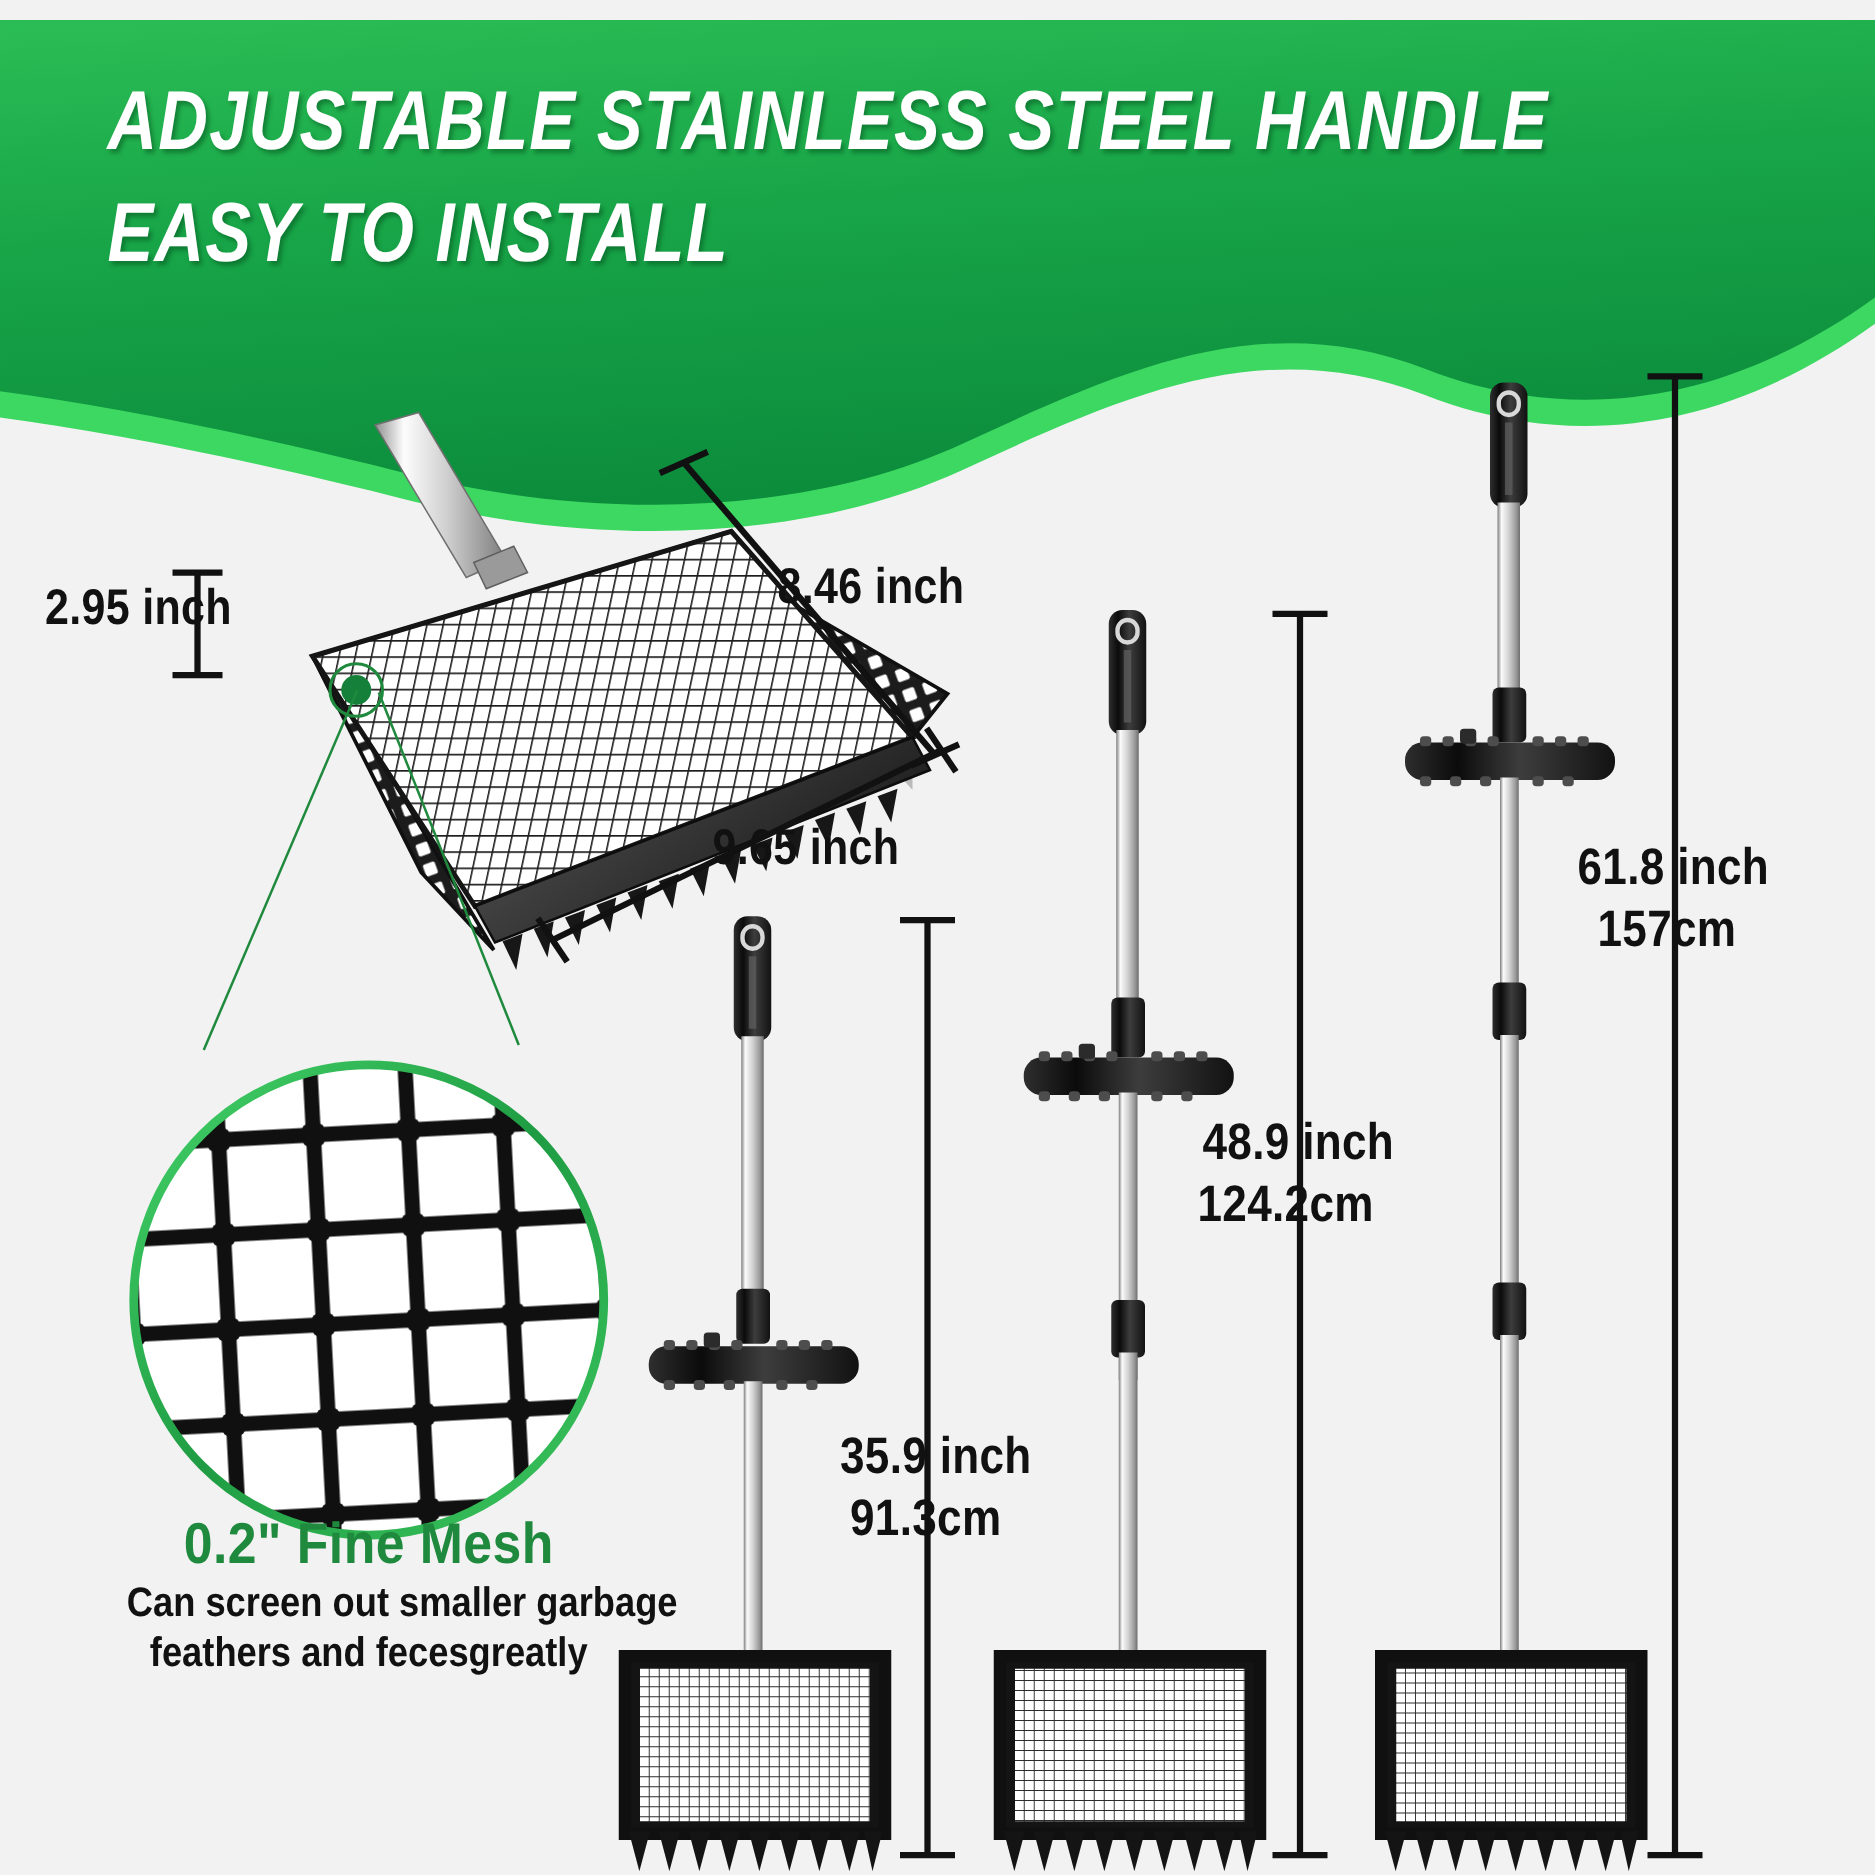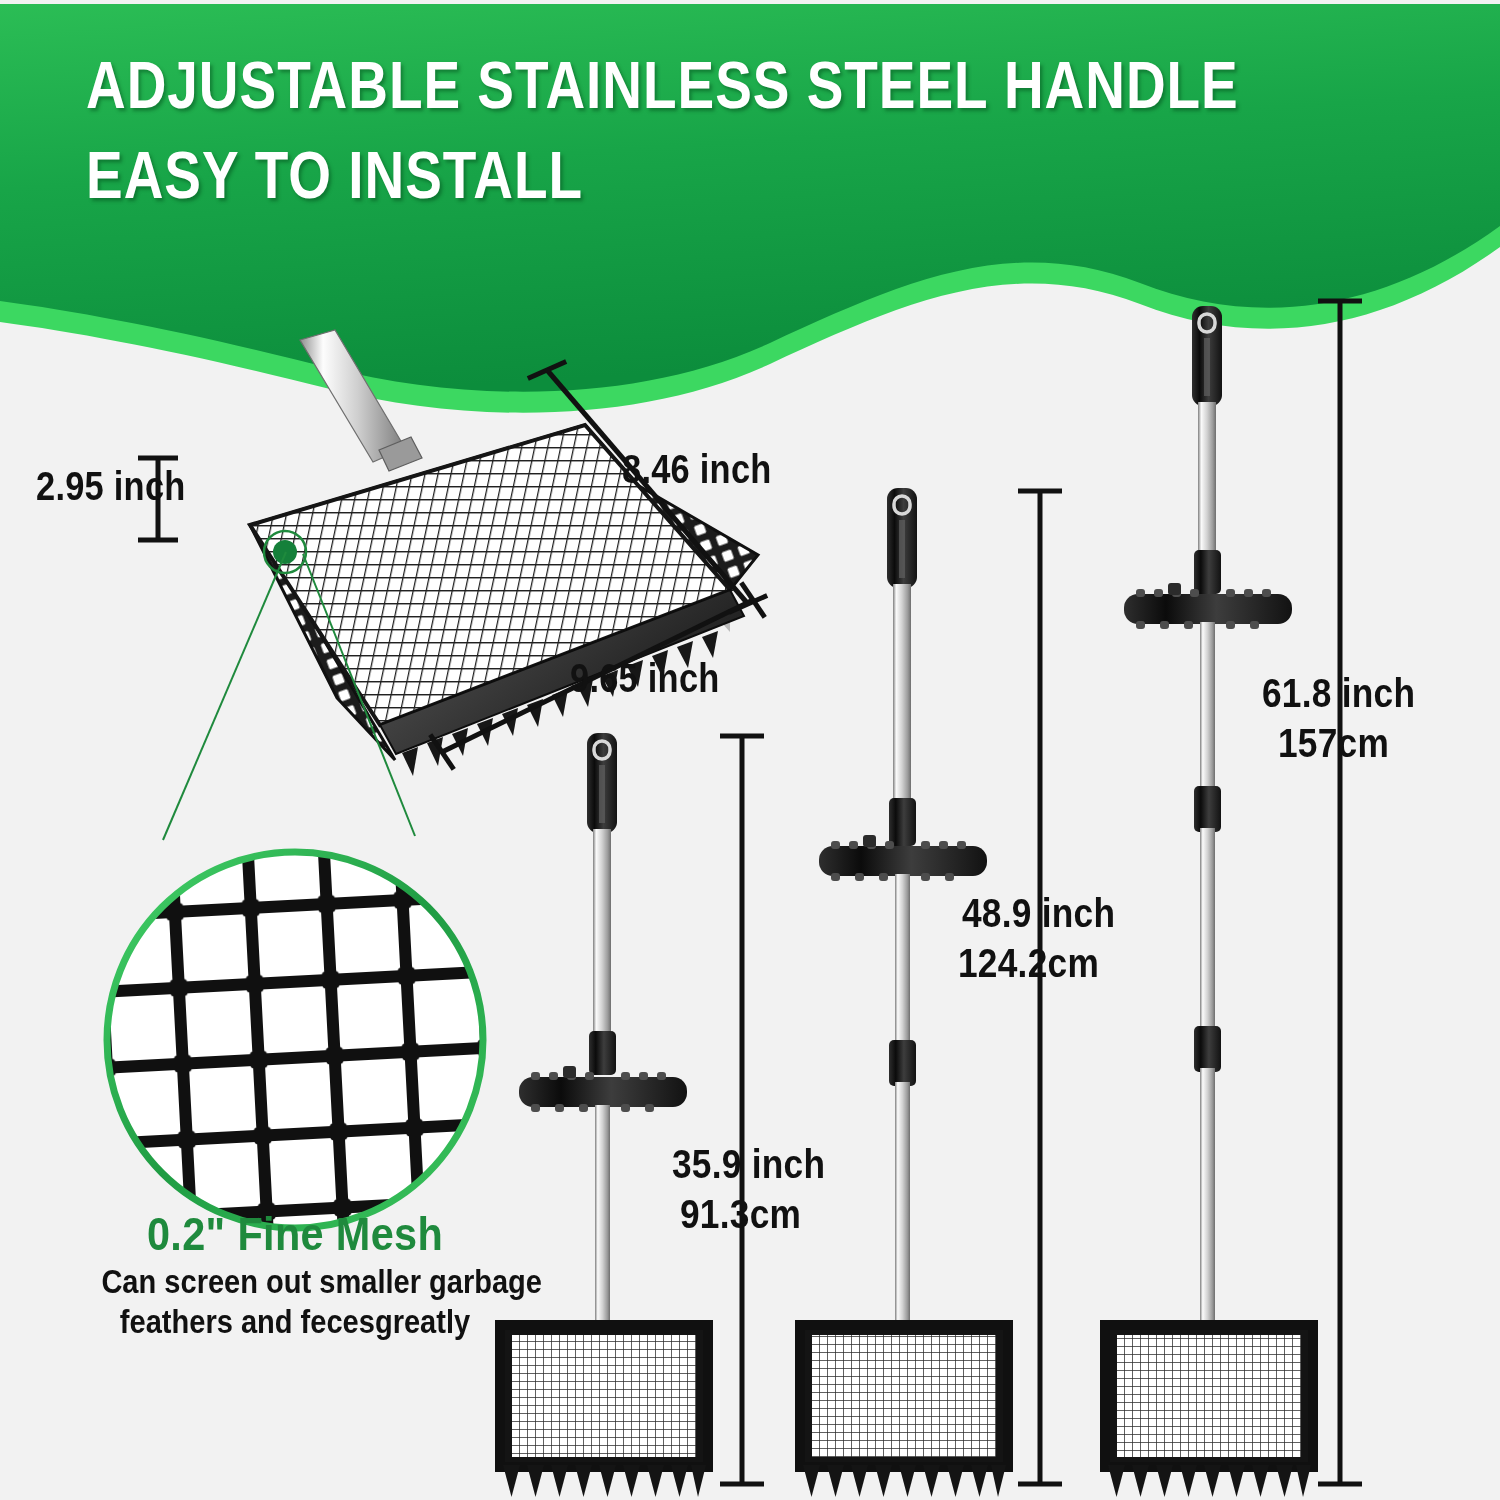--- a/index.html
+++ b/index.html
@@ -5,21 +5,21 @@
   html,body{margin:0;padding:0;}
   body{
     width:1500px;height:1500px;
     background:#f2f2f2;
     font-family:"Liberation Sans", sans-serif;
     overflow:hidden;position:relative;
   }
   #stage{position:absolute;inset:0;width:1500px;height:1500px;}
 
   
-  .header-wrap{position:absolute;left:0;top:4px;width:1500px;height:360px;}
+  .header-wrap{position:absolute;left:0;top:16px;width:1500px;height:360px;font-style:italic;}
   .header-wrap svg{display:block;}
   .header-text{
     position:absolute;left:86px;top:36px;width:1380px;
     z-index:5;pointer-events:none;
   }
   .head-line{
     color:#ffffff;
     font-family:"Liberation Sans", sans-serif;
     font-weight:bold;
     font-size:67px;

